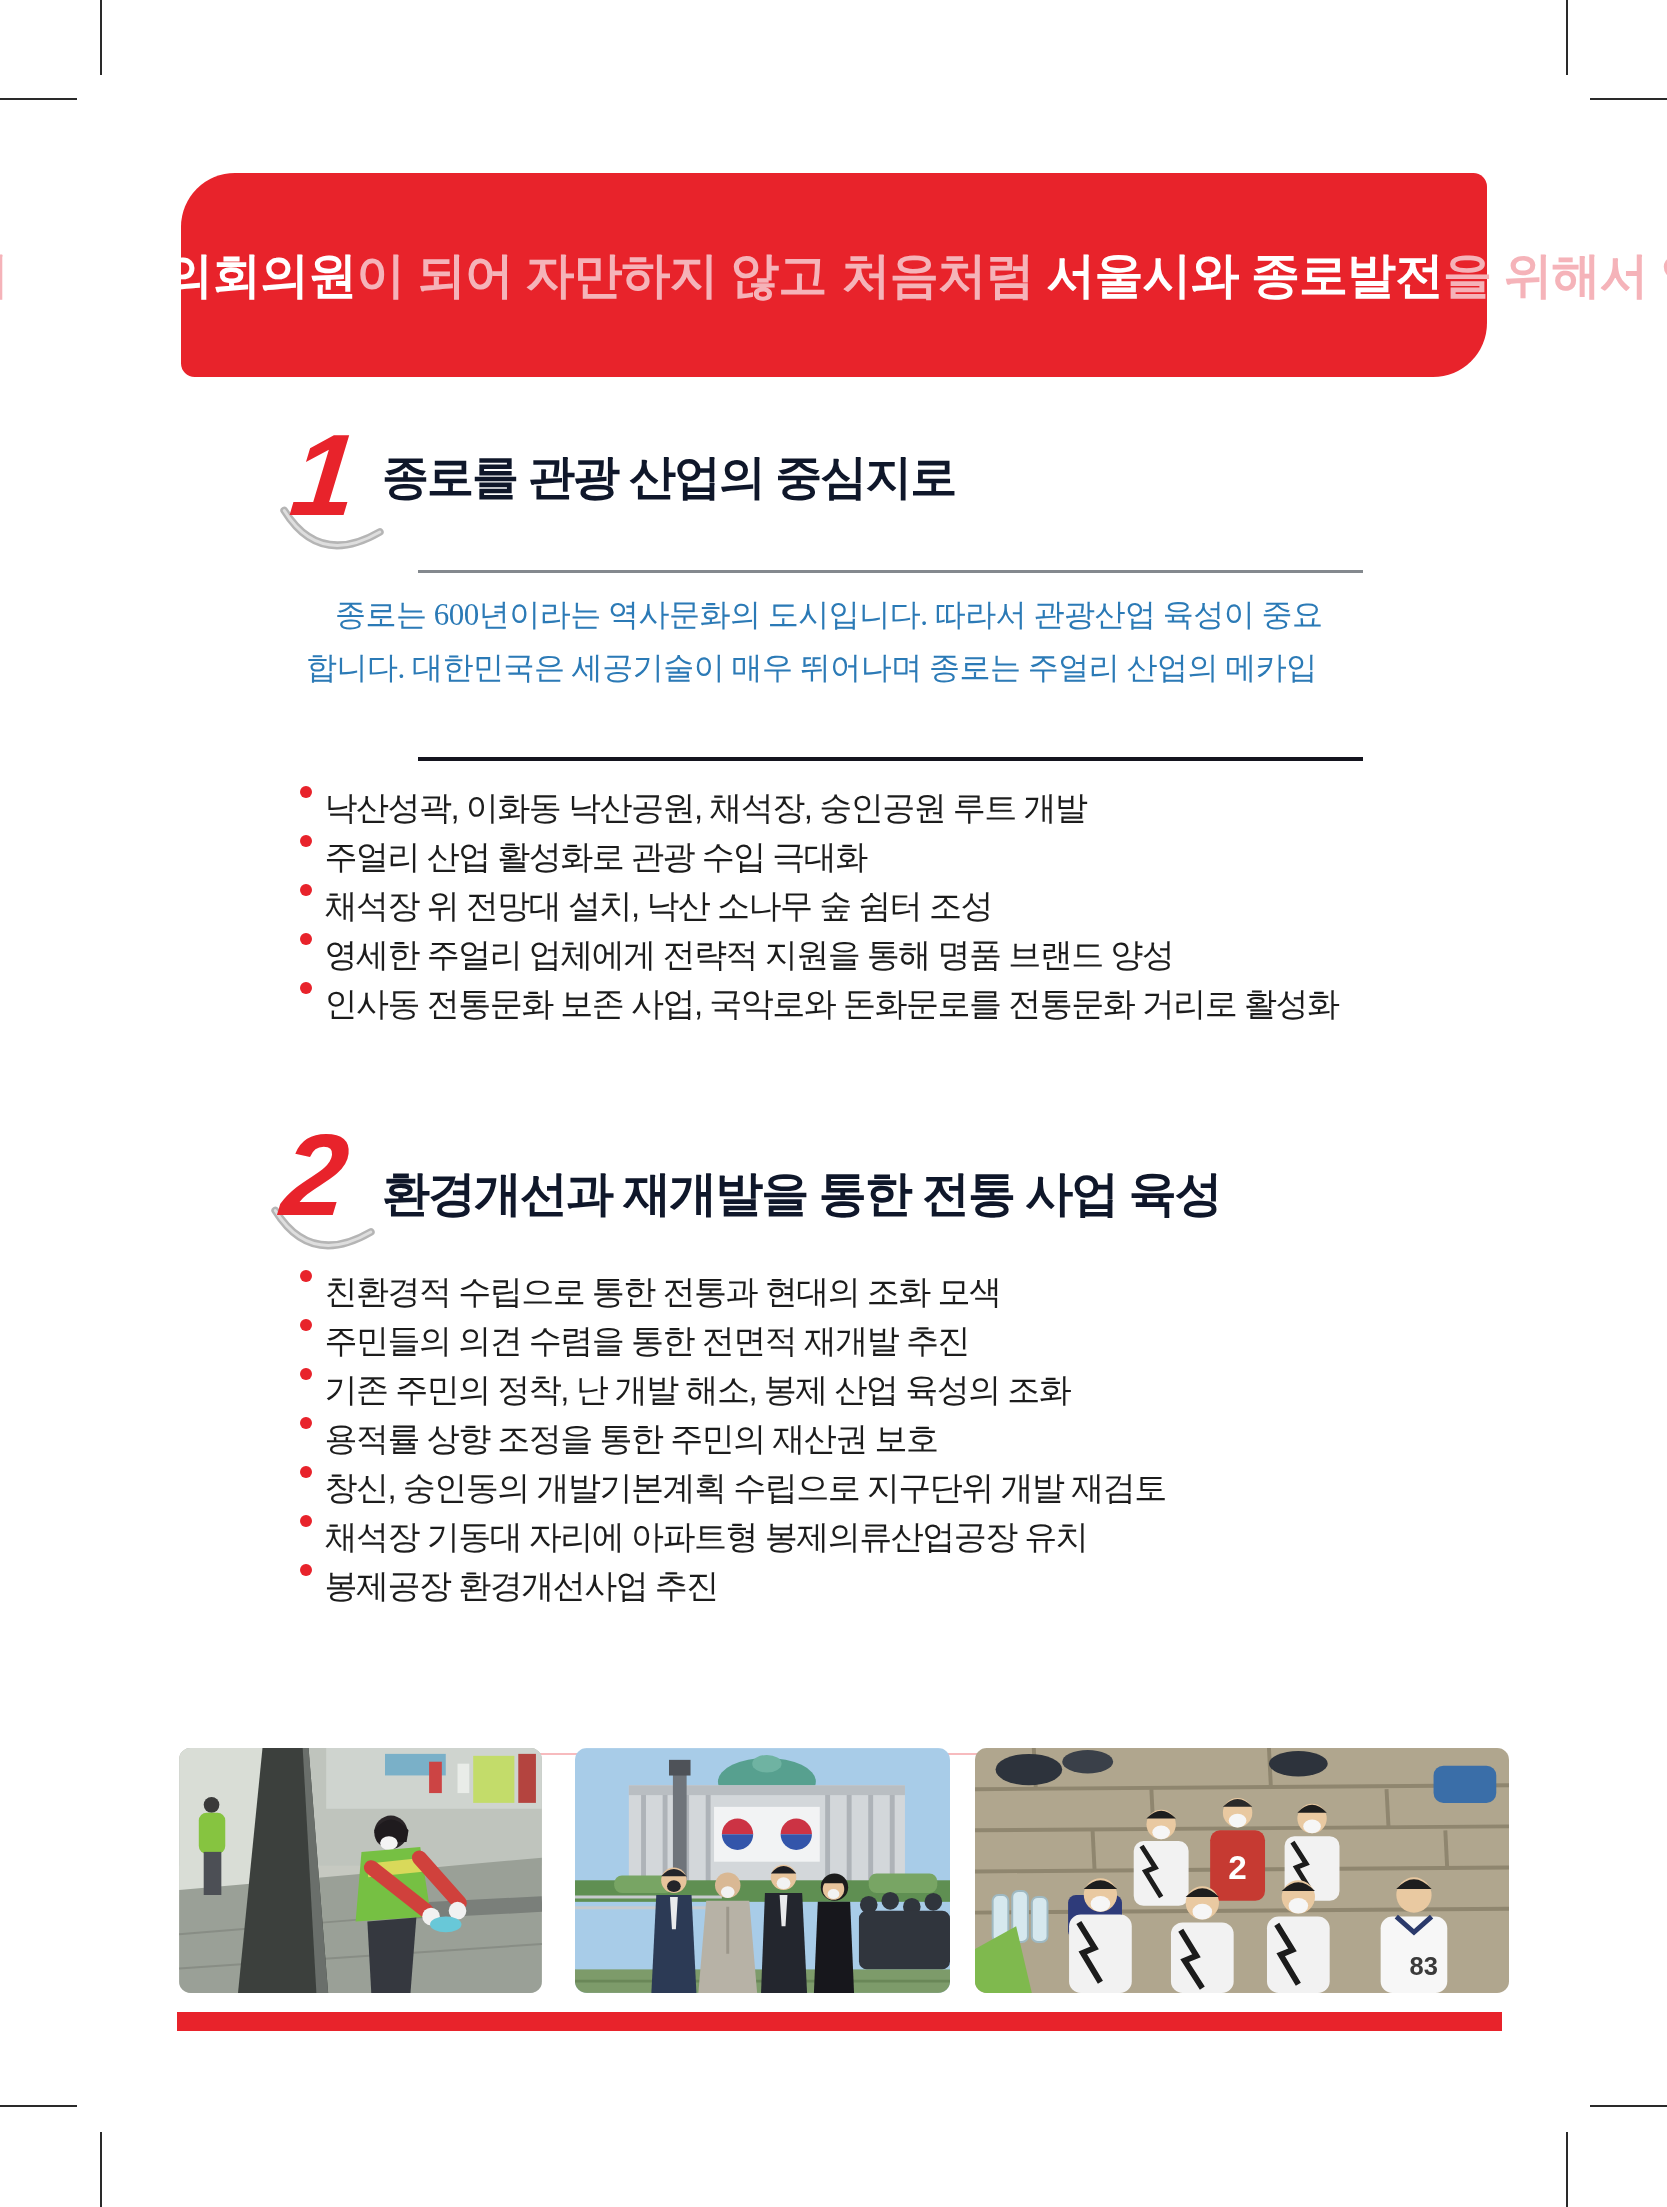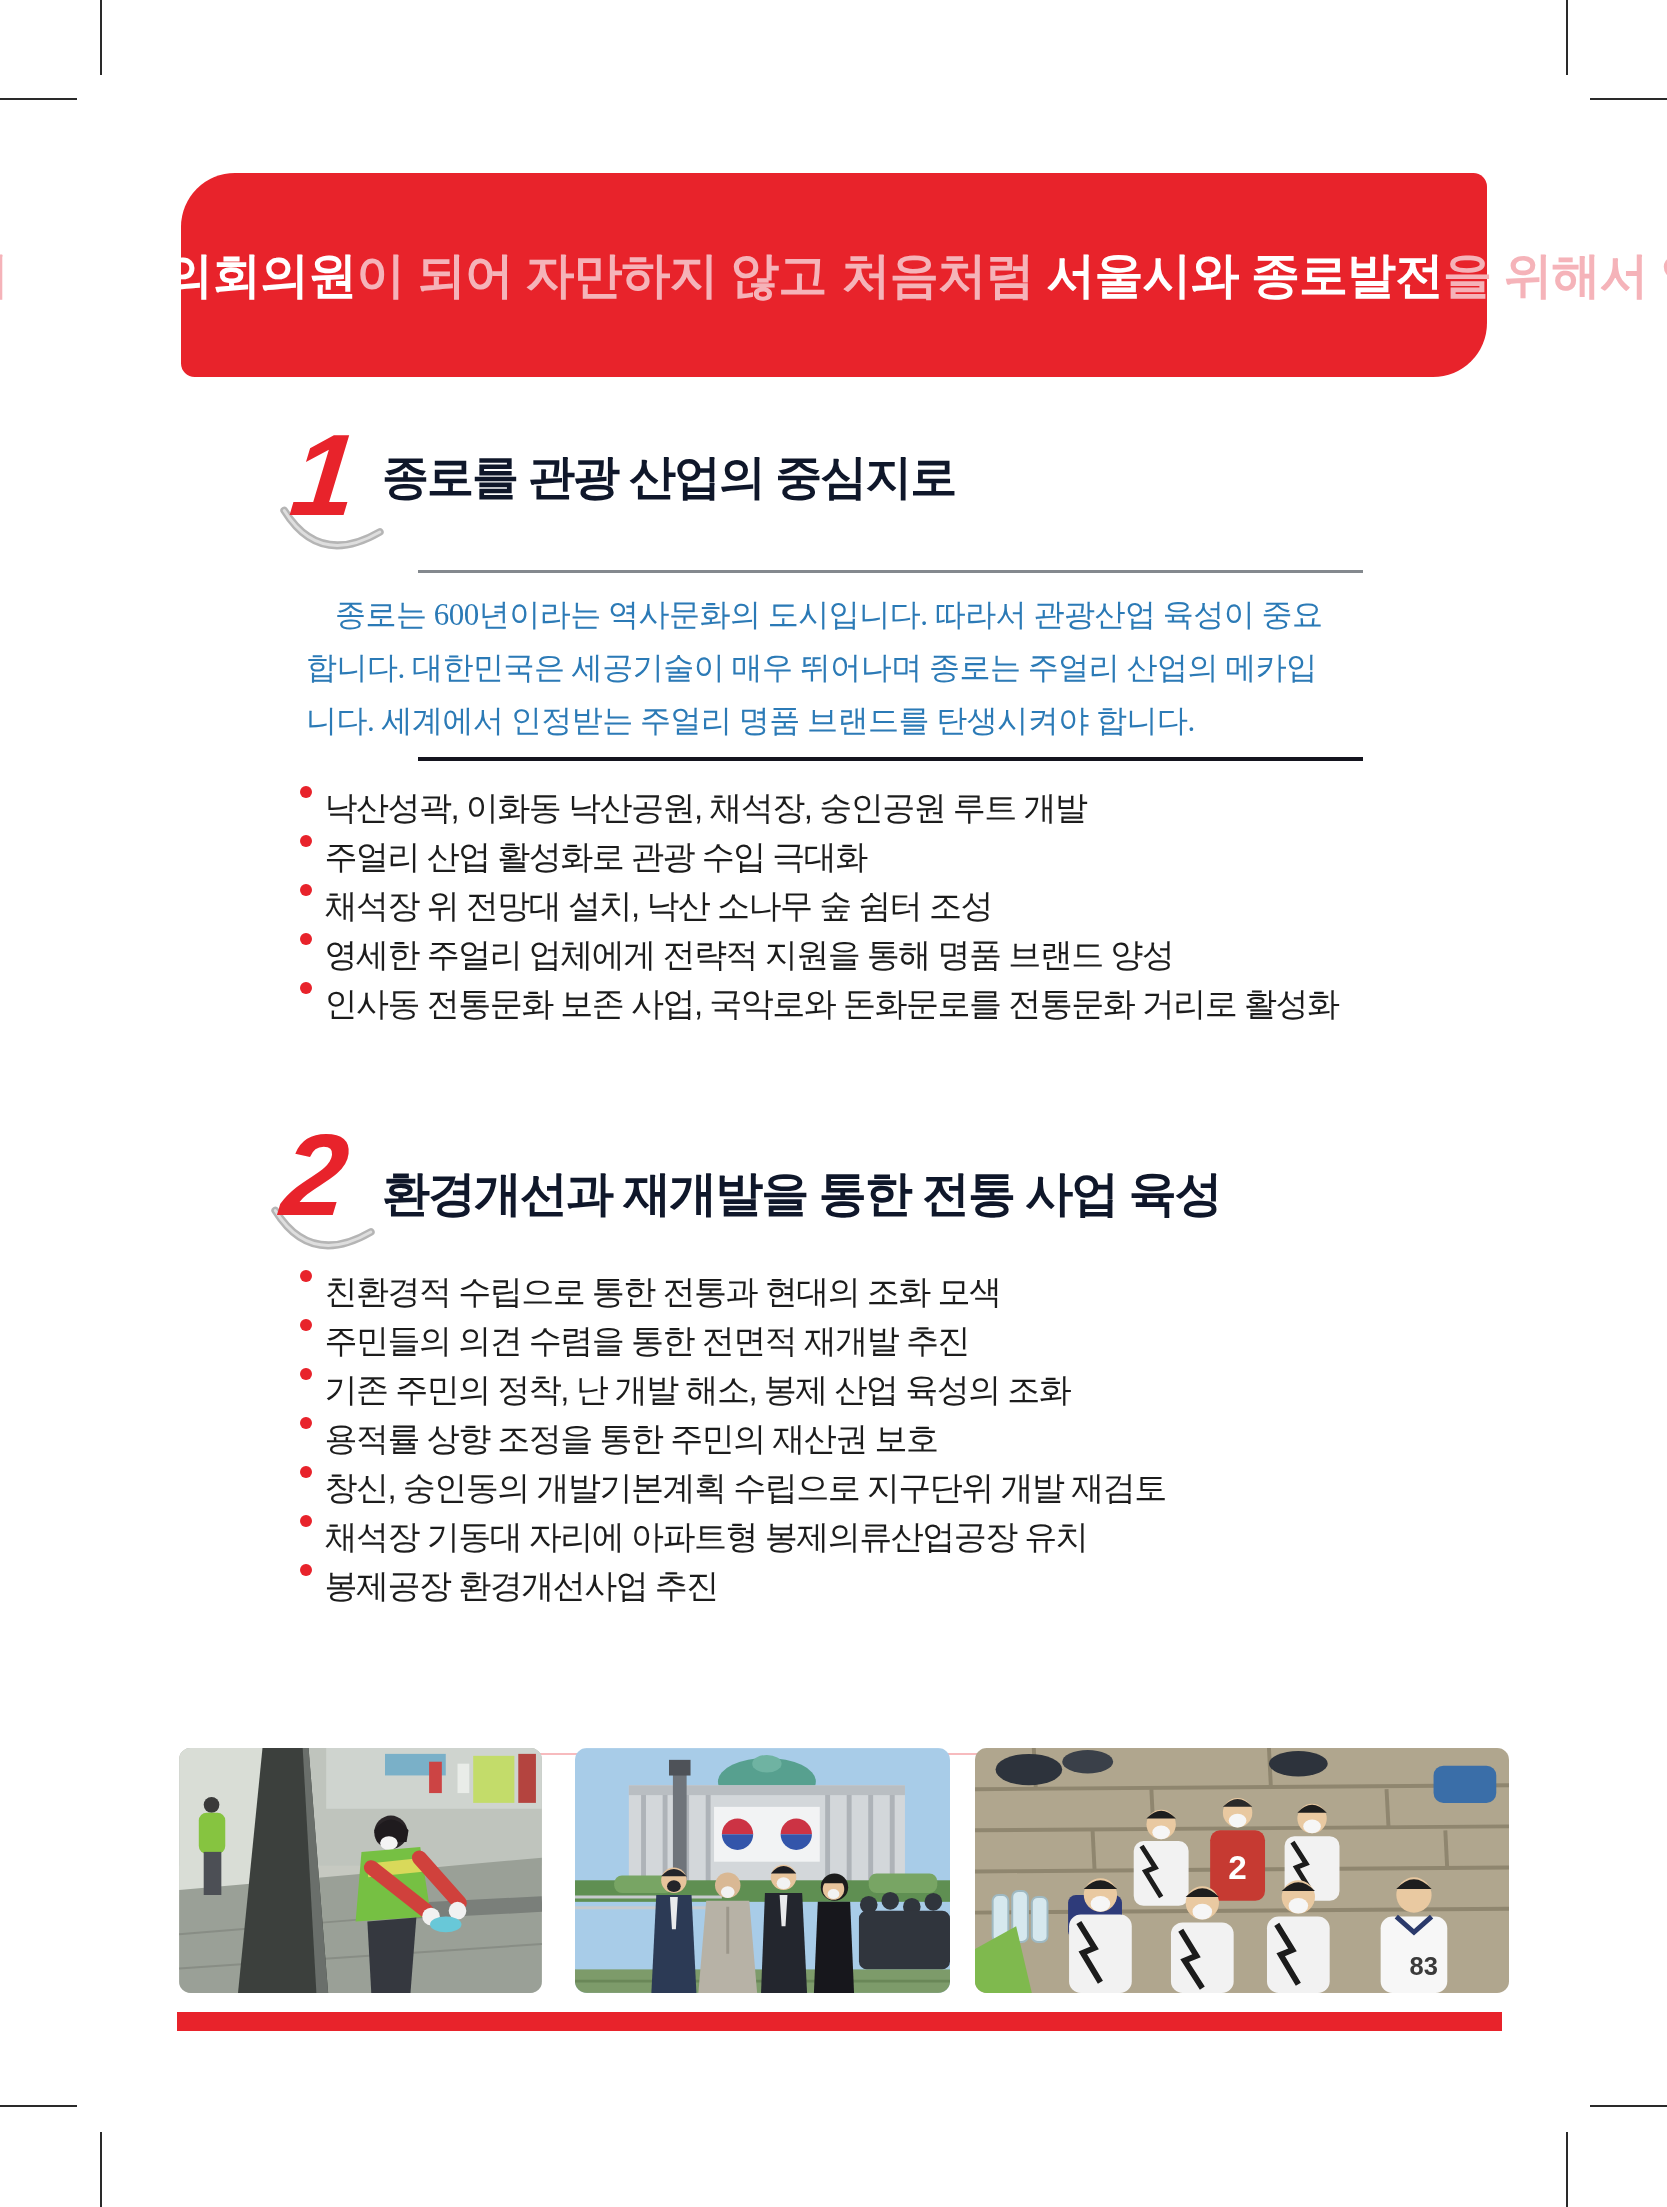--- a/index.html
+++ b/index.html
@@ -91,21 +91,20 @@
     </svg>
     <span class="bignum">1</span>
   </div>
   <div class="sec-title" id="title-1">종로를 관광 산업의 중심지로</div>
 
   <div class="rule" id="rule-top"></div>
 
   <div class="intro">
     <div class="line indent">종로는 600년이라는 역사문화의 도시입니다. 따라서 관광산업 육성이 중요</div>
     <div class="line">합니다. 대한민국은 세공기술이 매우 뛰어나며 종로는 주얼리 산업의 메카입</div>
-    <div class="line">니다. 세계에서 인정받는 주얼리 명품 브랜드를 탄생시켜야 합니다.</div>
   </div>
 
   <div class="rule" id="rule-bottom"></div>
 
   <ul class="bullets" id="bullets-1">
     <li>
         <span class="dot"></span>
         <span class="bullet-text">낙산성곽, 이화동 낙산공원, 채석장, 숭인공원 루트 개발</span>
       </li>
     <li>

